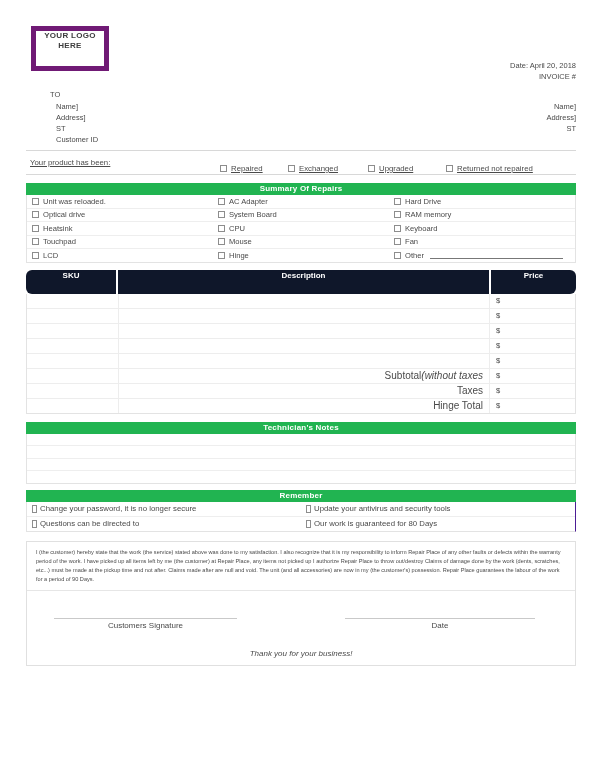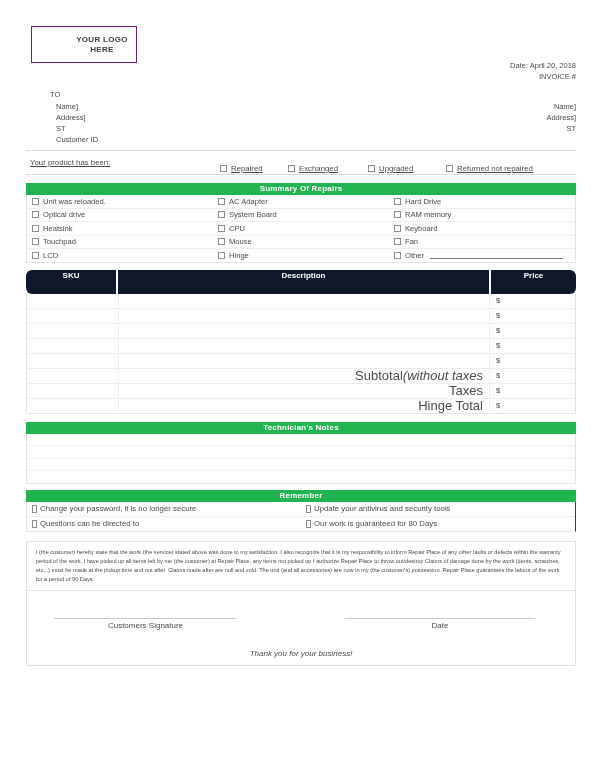--- a/index.html
+++ b/index.html
@@ -24,27 +24,26 @@
   .header {
     position: relative;
     height: 78px;
   }
   .logo-box {
     position: absolute;
     left: 31px;
     top: 26px;
     width: 68px;
     height: 35px;
-    border: 1px solid #701a75;
+    border: 5px solid #701a75;
     display: flex;
     flex-direction: column;
     align-items: center;
-    justify-content: center;
+    justify-content: flex-start;
     line-height: 1.25;
-    padding-left: 36px;
   }
   .logo-line {
     font-size: 8px;
     font-weight: bold;
     letter-spacing: 0.3px;
     color: #3d3d3d;
     text-align: center;
   }
   .invoice-title {
     position: absolute;
@@ -218,21 +217,21 @@
   }
   .item-row:last-child { border-bottom: none; }
   .ic {
     box-sizing: border-box;
     display: flex;
     align-items: center;
   }
   .ic.sku { width: 92px; border-right: 1px solid #ededed; }
   .ic.desc { flex: 1; border-right: 1px solid #ededed; justify-content: flex-end; padding-right: 6px; }
   .ic.price { width: 85px; padding-left: 6px; }
-  .totlabel { font-size: 13px; color: #4a4a4a; }
+  .totlabel { font-size: 10px; color: #4a4a4a; }
   .ital { font-style: italic; }
 
   
   .notes {
     margin: 0 24px 0 26px;
     border-left: 1px solid #e3e3e3;
     border-right: 1px solid #e3e3e3;
     border-bottom: 1px solid #e3e3e3;
   }
   .note-line {

